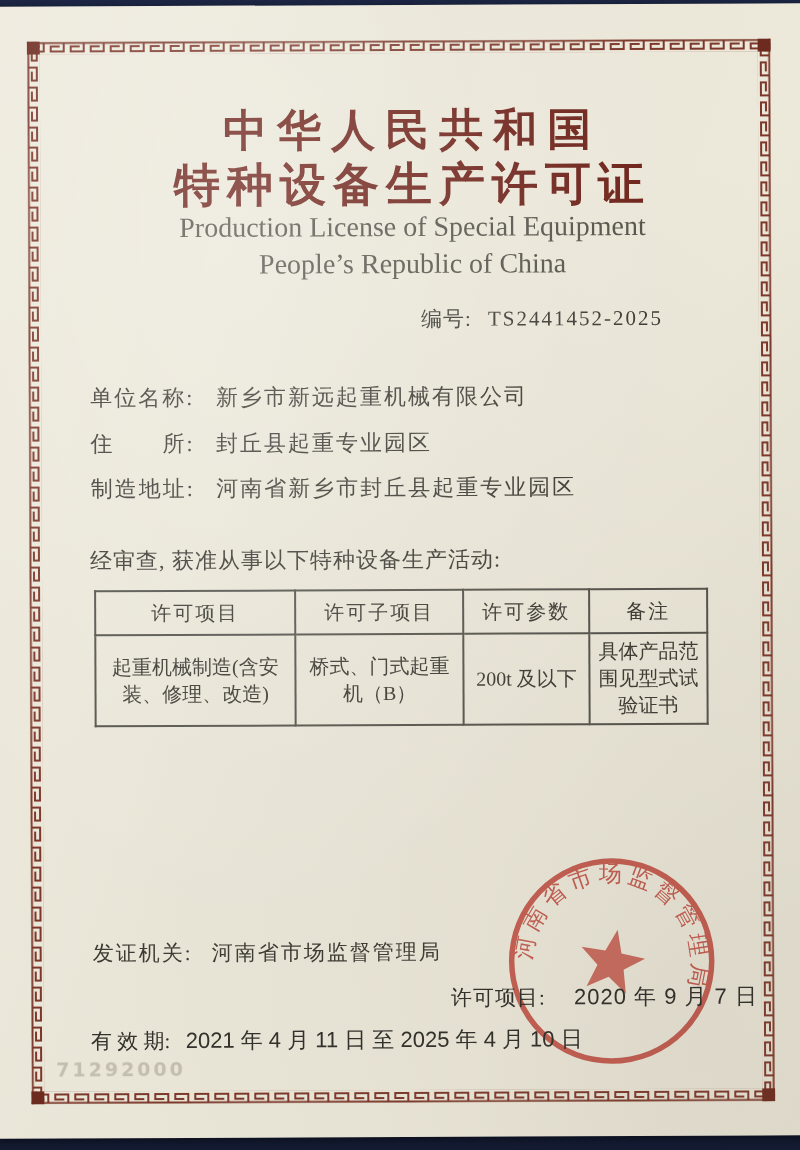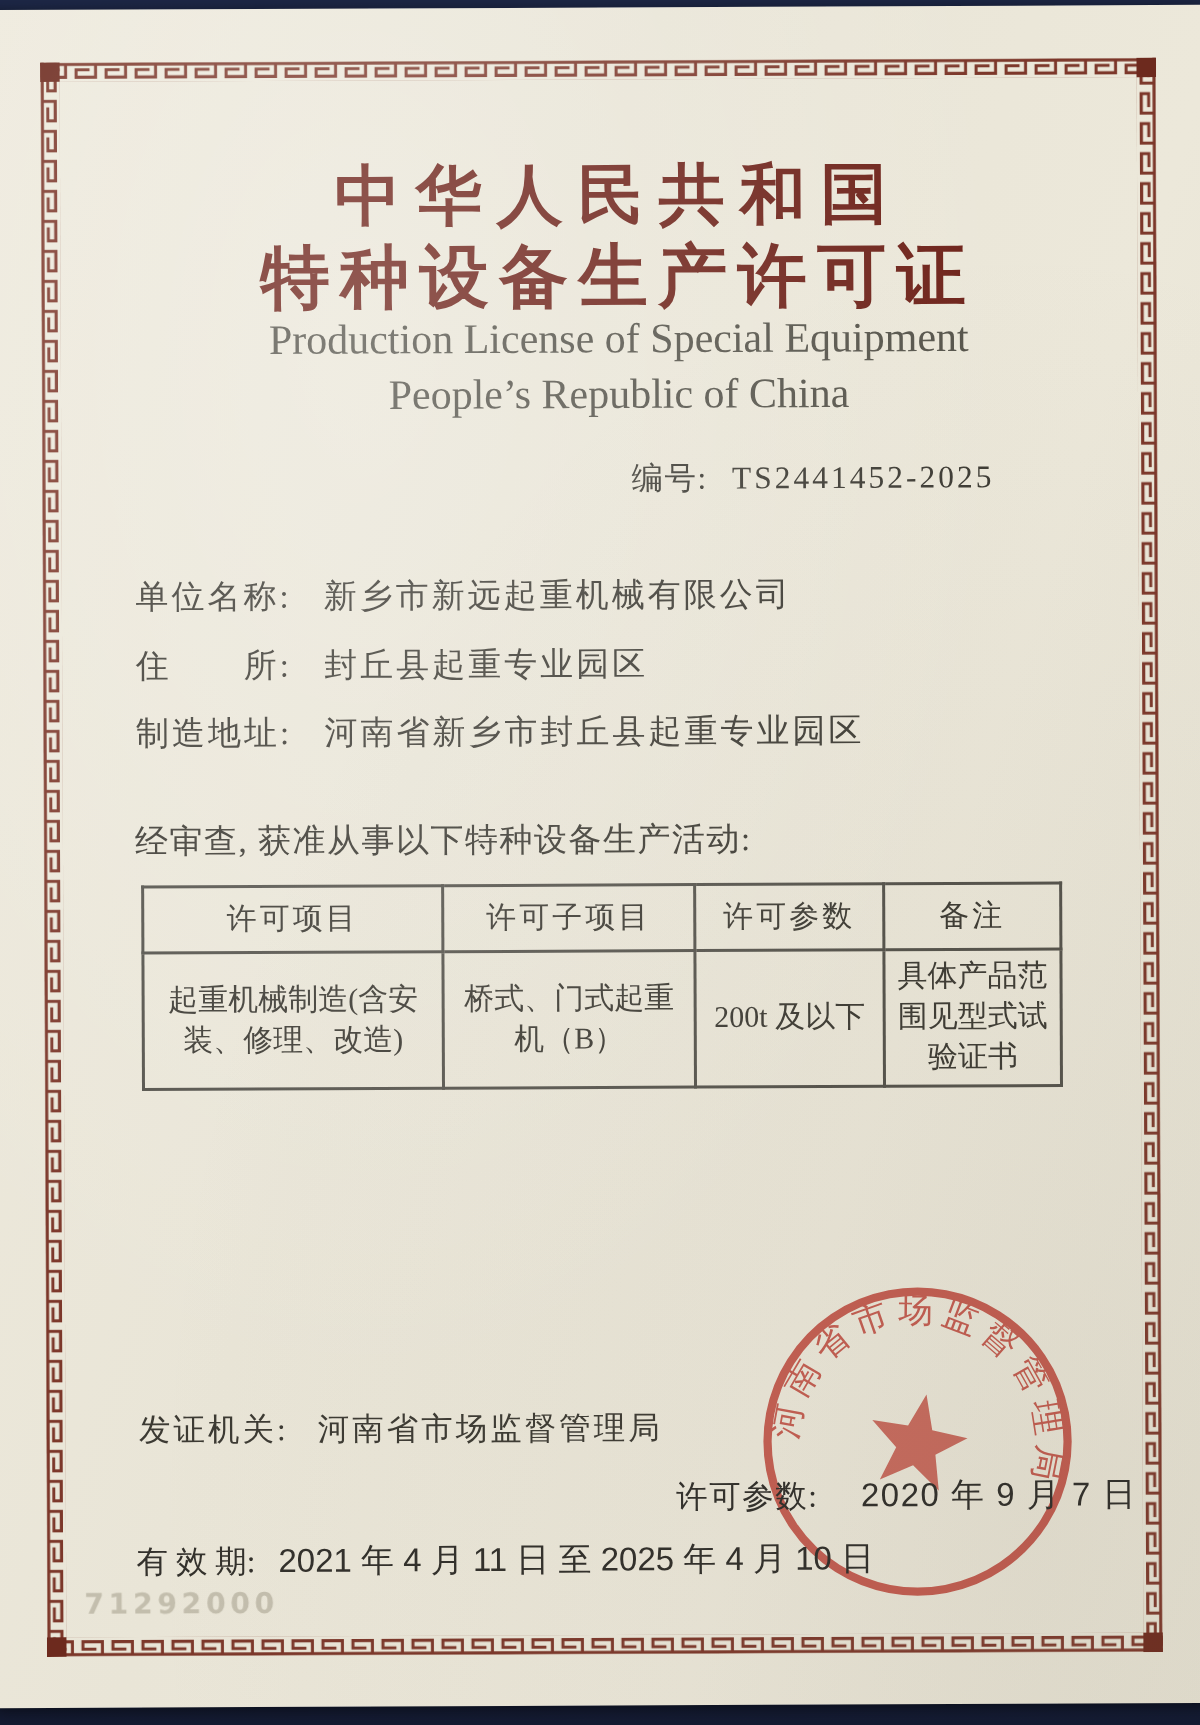--- a/index.html
+++ b/index.html
@@ -145,21 +145,21 @@
       </tr>
     </tbody>
       </table>
 
     <div class="issuer">
       <span class="lbl">发证机关:</span>
       <span class="val">河南省市场监督管理局</span>
     </div>
 
     <div class="issue-date">
-      <span class="lbl">许可参数:</span>
+      <span class="lbl">许可项目:</span>
       <span class="val">2020 年 9 月 7 日</span>
     </div>
 
     <div class="validity">
       <span class="lbl">有 效 期:</span>
       <span class="val">2021 年 4 月 11 日 至 2025 年 4 月 10 日</span>
     </div>
 
     <div class="faint-serial">71292000</div>
 

